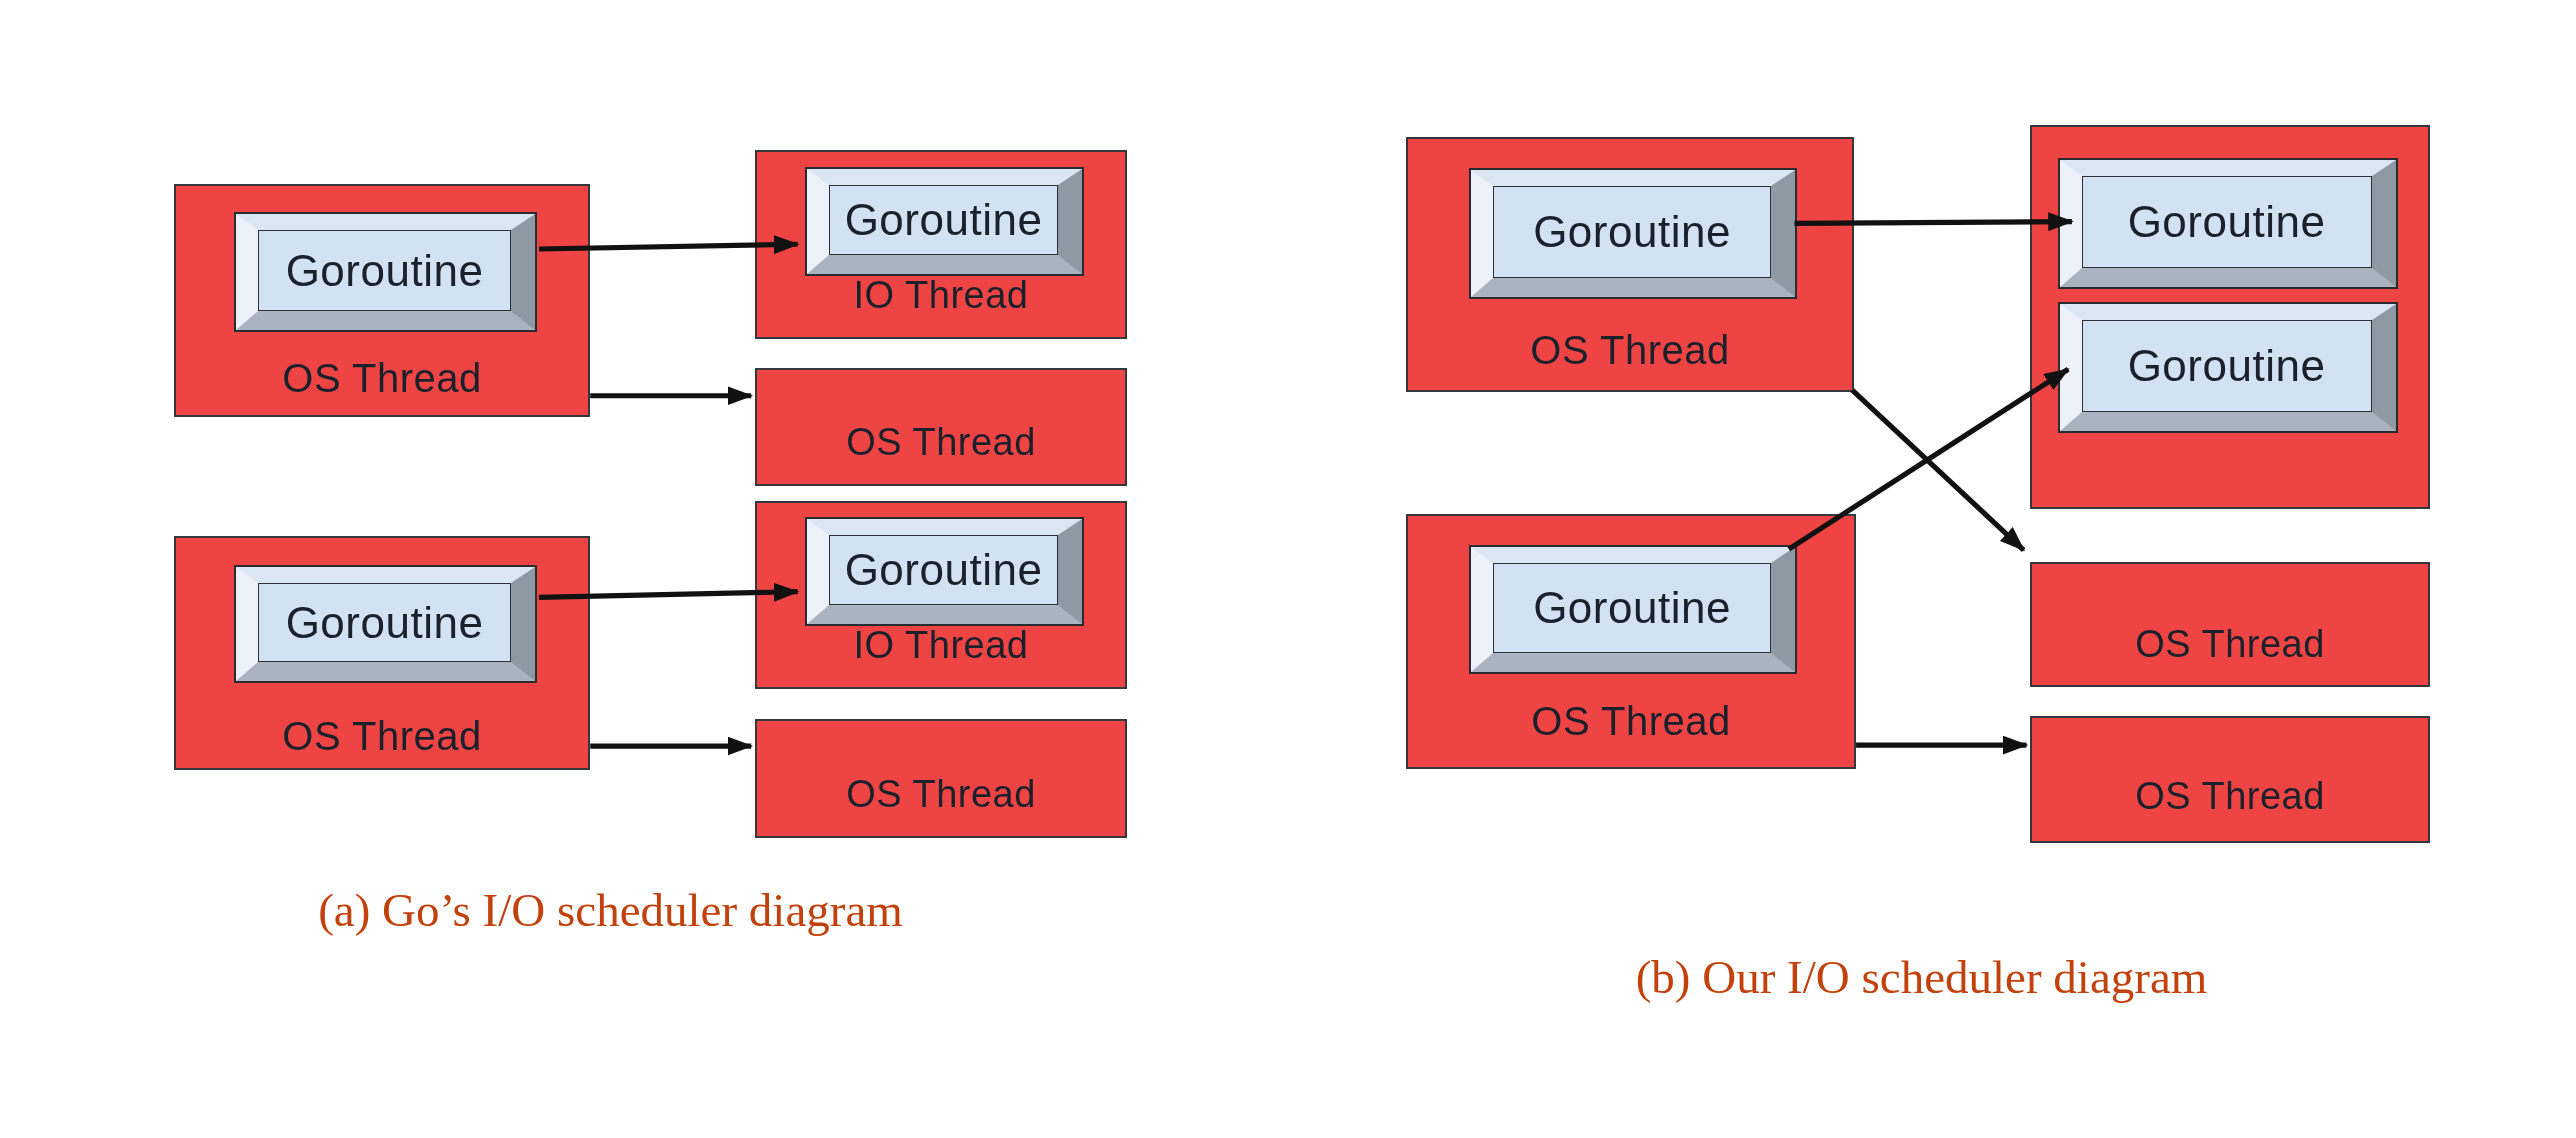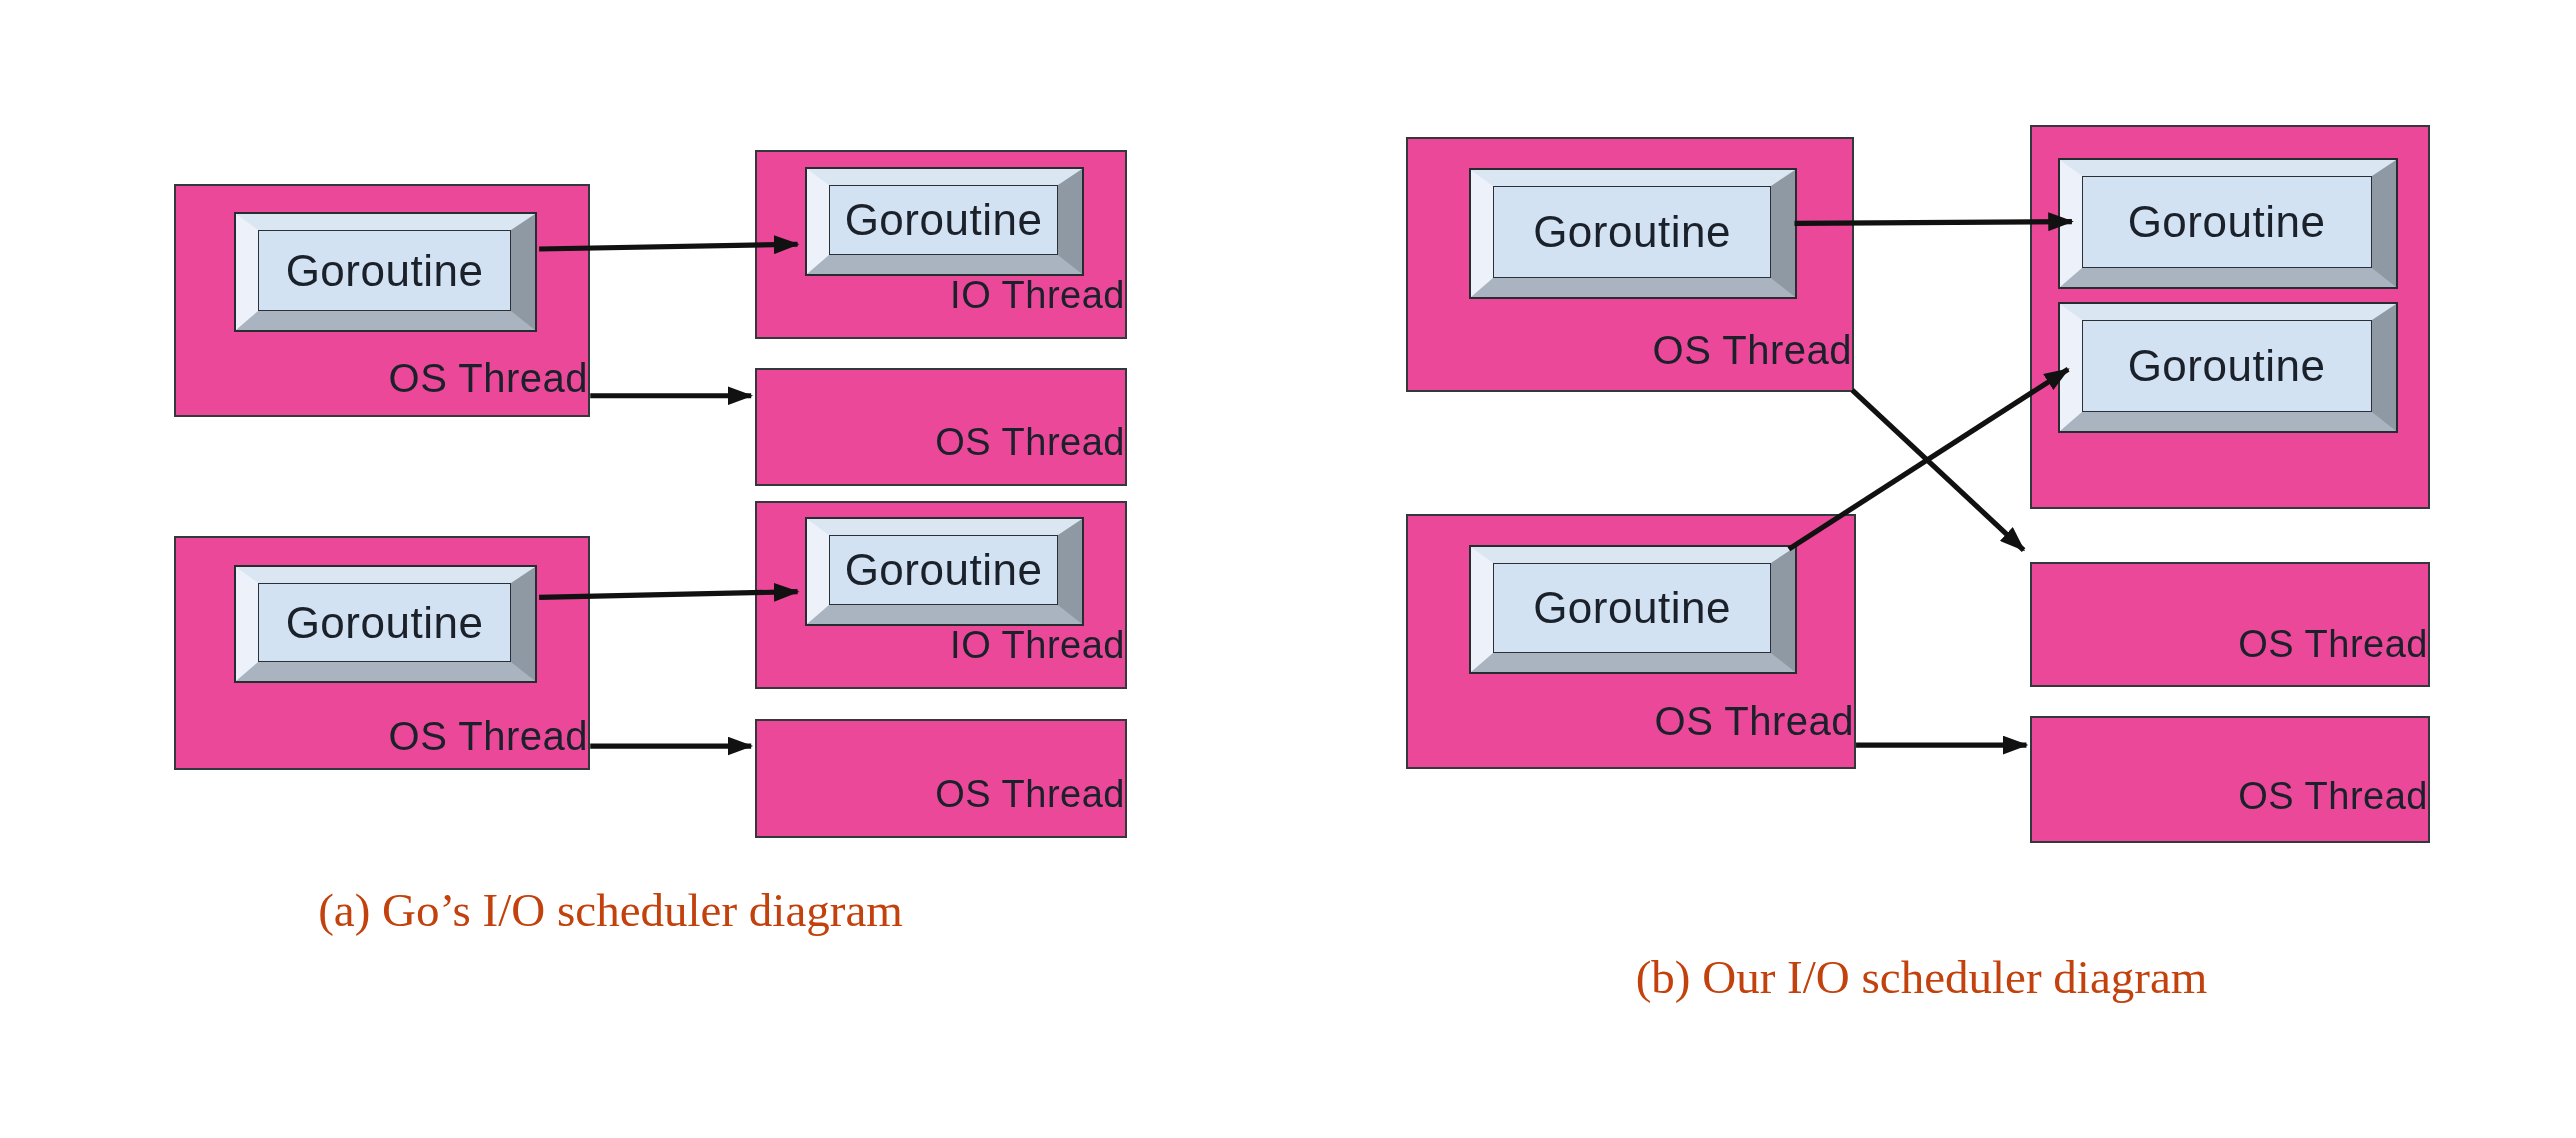--- a/index.html
+++ b/index.html
@@ -7,28 +7,28 @@
     position: relative;
     width: 2576px;
     height: 1138px;
     background: #ffffff;
     overflow: hidden;
     font-family: "Liberation Sans", "DejaVu Sans", sans-serif;
   }
   
   .box {
     position: absolute;
-    background: #ec4899;
+    background: #ef4444;
     border: 2.8px solid #33383d;
     box-sizing: border-box;
   }
   .box-label {
     position: absolute;
     left: 0; right: 0;
-    text-align: right;
+    text-align: center;
     font-size: 40px;
     color: #1b212b;
     letter-spacing: 0.5px;
     white-space: nowrap;
   }
   
   .gbox {
     position: absolute;
     box-sizing: border-box;
     border-style: solid;

